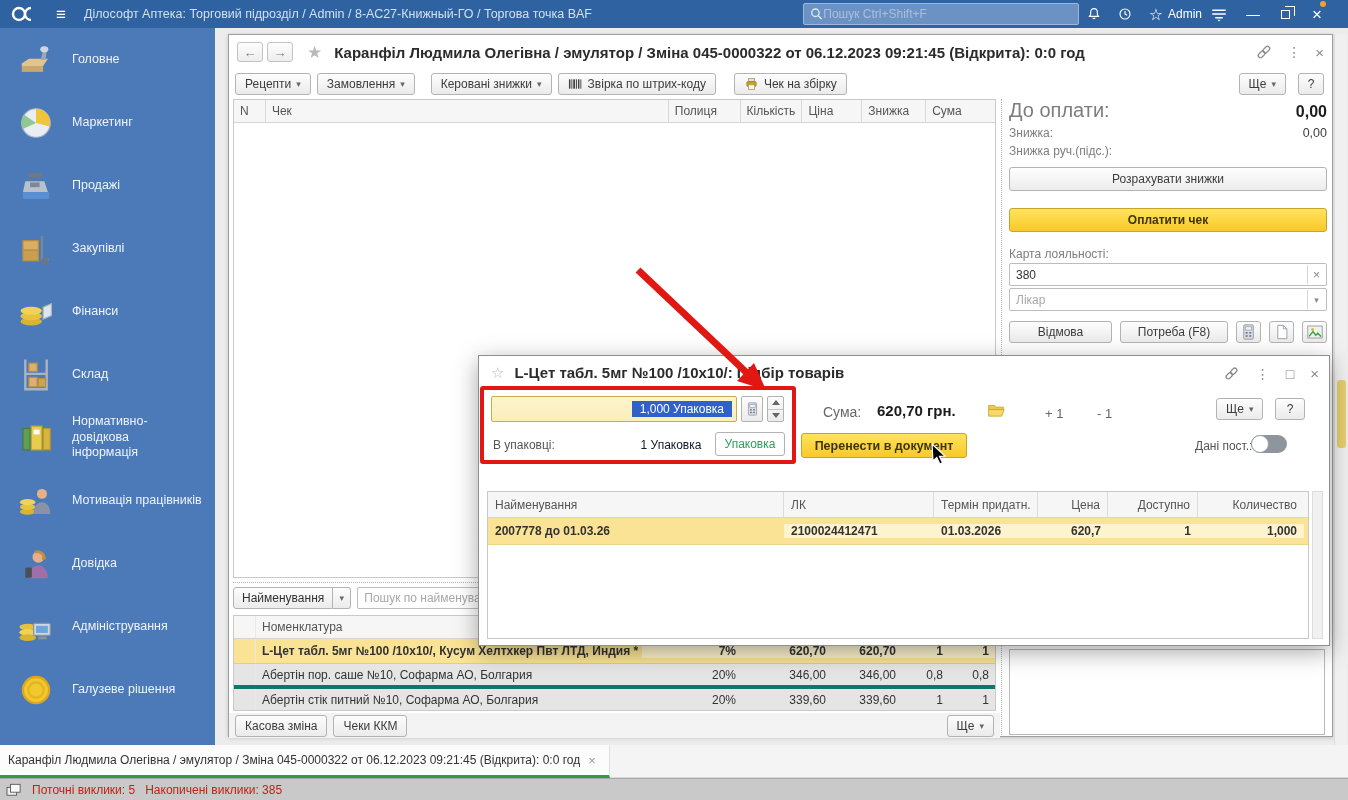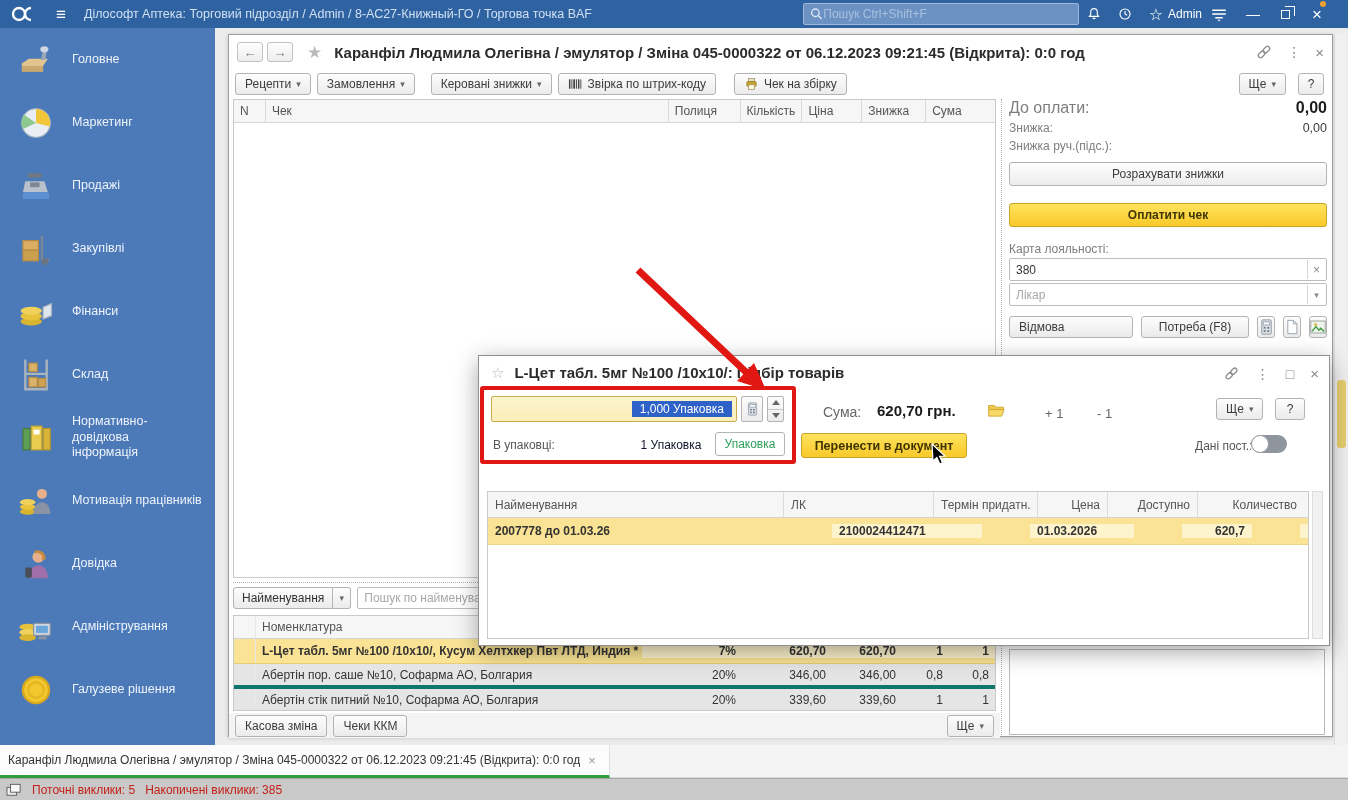--- a/index.html
+++ b/index.html
@@ -75,21 +75,21 @@
   .nrow.hl .nc2,.nrow.hl .nc3,.nrow.hl .nc4,.nrow.hl .nc5,.nrow.hl .nc6 { background:#fdf3cd; font-weight:bold; }
 
   
   .doc-footer { position:absolute; left:0; top:678px; width:771px; height:25px; display:flex; align-items:center; background:#f3f3f3; }
   .doc-footer .btn { margin-left:6px; }
   .doc-footer .more { position:absolute; right:6px; }
 
   
   .pay-panel { position:absolute; left:780px; top:64px; width:318px; }
   .pp-row { display:flex; justify-content:space-between; align-items:baseline; margin-bottom:4px; }
-  .pp-big-lbl { font-size:16px; color:#7d7d7d; }
+  .pp-big-lbl { font-size:20px; color:#7d7d7d; }
   .pp-big-val { font-size:16px; font-weight:bold; color:#1c1c1c; }
   .pp-lbl { font-size:12px; color:#7d7d7d; }
   .pp-val { font-size:12.5px; color:#3c3c3c; }
   .wide-btn { width:100%; height:24px; border:1px solid #b3b3b3; border-radius:3px; background:linear-gradient(#fefefe,#ececec); font-size:12px; color:#3c3c3c; margin:5px 0; cursor:pointer; }
   .yellow-btn { background:linear-gradient(#ffe35e,#f8c929); border:1px solid #c8a426; font-weight:bold; color:#3f3500; }
   .field-wrap { position:relative; margin-top:2px; }
   .field { width:100%; height:23px; border:1px solid #bdbdbd; border-radius:2px; padding:0 20px 0 6px; font-size:12px; color:#333; }
   .field::placeholder { color:#a8a8a8; }
   .field-x { position:absolute; right:2px; top:2px; width:18px; height:19px; border-left:1px solid #d5d5d5; display:flex; align-items:center; justify-content:center; color:#8a8a8a; font-size:12px; cursor:pointer; }
   .pp-actions { display:flex; gap:8px; margin-top:10px; }
@@ -136,21 +136,21 @@
   .mrow { display:flex; height:27px; align-items:center; }
   .mrow.head { background:#f6f6f6; color:#555; border-bottom:1px solid #d5d5d5; height:26px; }
   .mrow div { padding:0 7px; white-space:nowrap; overflow:hidden; }
   .mrow.head div { border-right:1px solid #dcdcdc; height:100%; display:flex; align-items:center; }
   .mc1 { width:296px; flex:0 0 296px; }
   .mc2 { width:150px; flex:0 0 150px; }
   .mc3 { width:104px; flex:0 0 104px; }
   .mc4 { width:70px; flex:0 0 70px; text-align:right; justify-content:flex-end; }
   .mc5 { width:90px; flex:0 0 90px; text-align:right; justify-content:flex-end; }
   .mc6 { width:106px; flex:0 0 106px; text-align:right; justify-content:flex-end; }
-  .mrow.data { background:#fae394; font-weight:bold; border-bottom:1px solid #ead687;gap:48px; }
+  .mrow.data { background:#fae394; font-weight:bold; border-bottom:1px solid #ead687; }
   .mrow.data .mc2,.mrow.data .mc3,.mrow.data .mc4,.mrow.data .mc5,.mrow.data .mc6 { background:#fdf3cd; }
   .modal-scroll { position:absolute; right:6px; top:135px; width:11px; height:148px; background:#f1f1f1; border:1px solid #ddd; }
 
   
   .red-box { position:absolute; left:480px; top:386px; width:316px; height:78px; border:4px solid #e01713; border-radius:3px; z-index:30; pointer-events:none; }
   .arrow-svg { position:absolute; left:598px; top:252px; z-index:31; pointer-events:none; }
   .cursor-svg { position:absolute; left:930px; top:443px; z-index:40; pointer-events:none; }
 
   
   .tabbar { position:absolute; left:0; top:745px; width:1348px; height:33px; background:#f4f4f4; border-bottom:1px solid #d8d8d8; }
@@ -496,21 +496,21 @@
       <div class="pp-lbl" style="margin-top:10px">Карта лояльності:</div>
       <div class="field-wrap">
         <input class="field" value="380" style="">
         <span class="field-x">×</span>
       </div>
       <div class="field-wrap">
         <input class="field" placeholder="Лікар" style="">
         <span class="field-x" style="font-size:9px">▾</span>
       </div>
       <div class="pp-actions">
-        <span class="btn" style="width:124px; ">
+        <span class="btn" style="width:103px; justify-content:center">
             <span>Відмова</span>
           </span>
         <span class="btn" style="width:108px; justify-content:center">
             <span>Потреба (F8)</span>
           </span>
         <span class="ico-btn">
           <svg width="13" height="16" viewBox="0 0 16 20">
               <rect x="2" y="1" width="12" height="18" rx="1.5" fill="#d7dde3" stroke="#8a93a0"></rect>
               <rect x="4" y="3.5" width="8" height="4" fill="#f4f7f9" stroke="#98a1ad"></rect>
               <rect x="4.5" y="10" width="2.4" height="2" fill="#6b737c"></rect>

